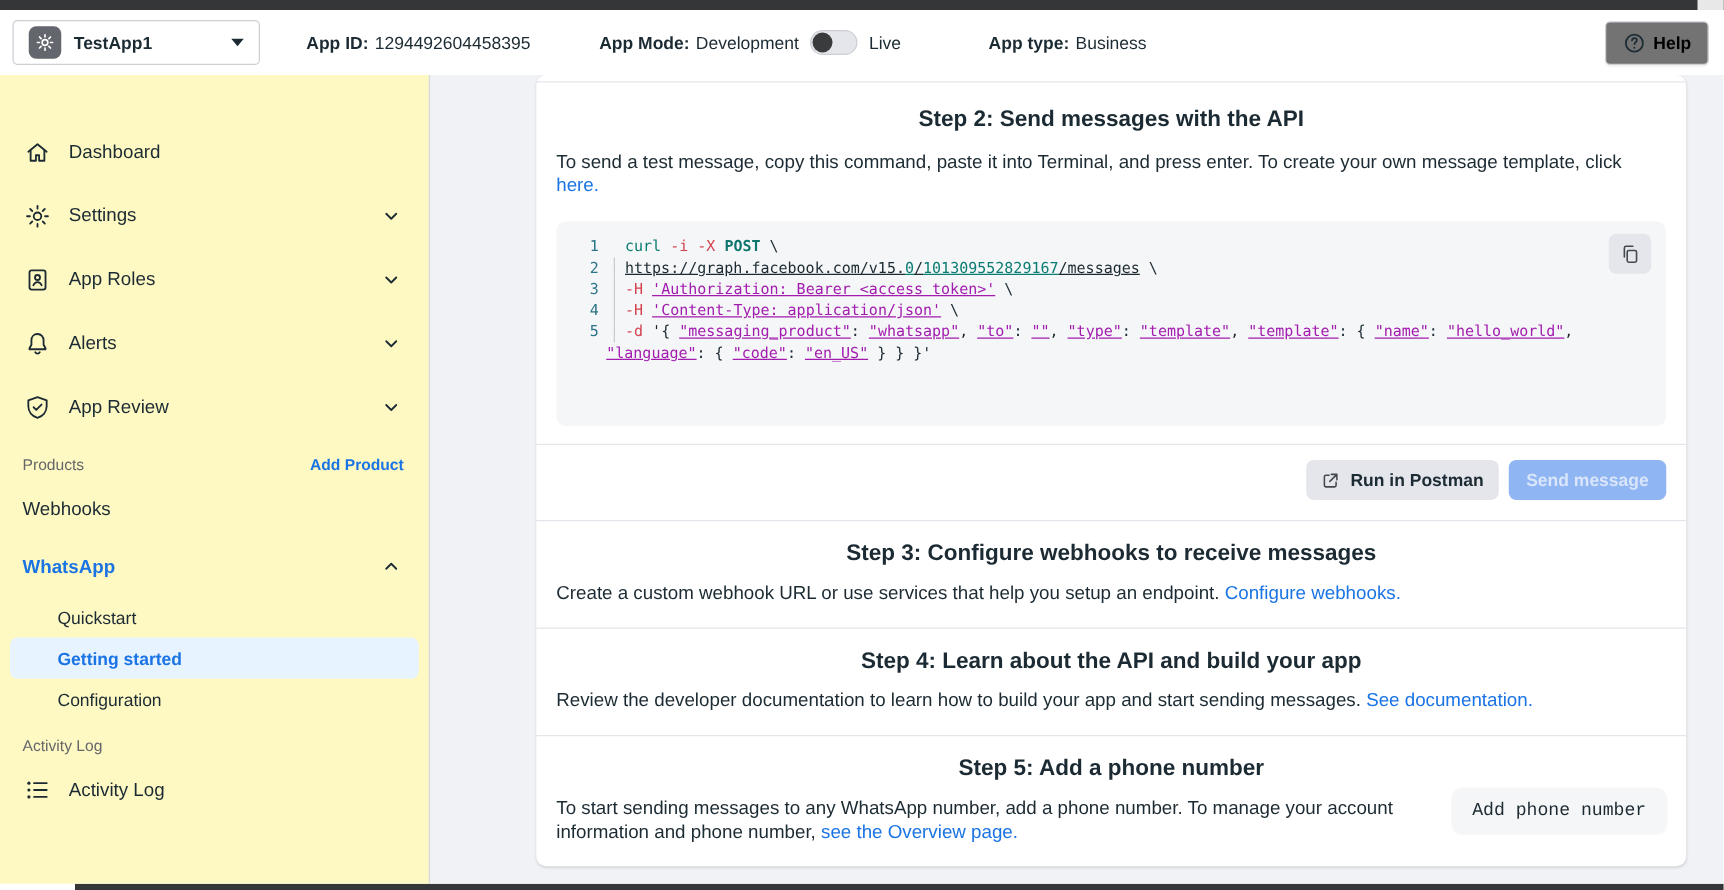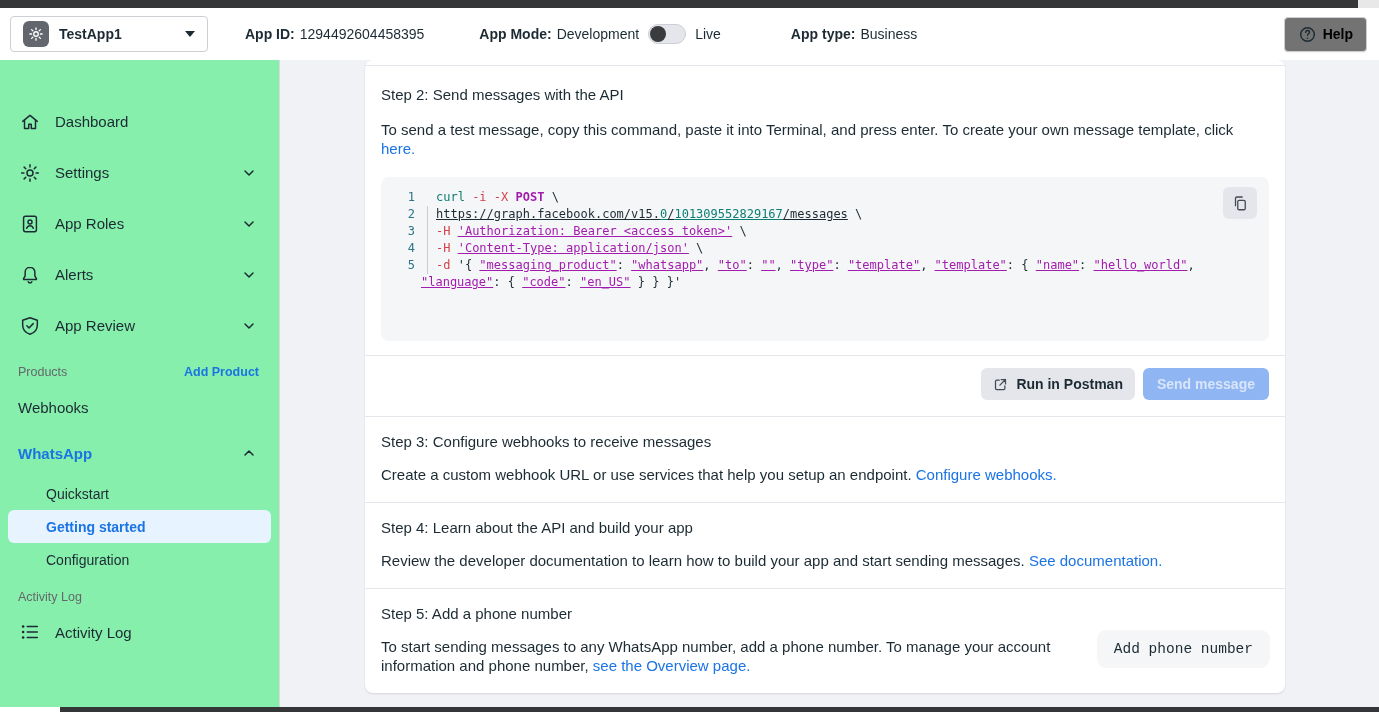--- a/index.html
+++ b/index.html
@@ -23,21 +23,21 @@
   .hdr-appid { margin-left:37px; }
   .hdr-mode { margin-left:55px; }
   .hdr-type { margin-left:70px; }
   .switch { width:38px; height:20px; background:#e4e6eb; border:1px solid #ccd0d5; border-radius:11px; position:relative; margin:0 9px; cursor:pointer; flex:none; }
   .switch .knob { position:absolute; left:1px; top:1px; width:16px; height:16px; border-radius:50%; background:#3a3b3c; }
   .help-btn { margin-left:auto; height:35px; background:#737373; border:1px solid #ccd0d5; border-radius:4px;
     display:flex; align-items:center; gap:6px; padding:0 13px; font-weight:700; font-size:14px; cursor:pointer; box-shadow:0 1px 1px rgba(0,0,0,.05); }
 
   
   .content { display:flex; height:647px; }
-  .sidebar { width:280px; flex:none; background:#86efac; border-right:1px solid #d8dade; padding-top:36px; }
+  .sidebar { width:344px; flex:none; background:#fef9c3; border-right:1px solid #d8dade; padding-top:36px; }
   main { flex:1; background:#f0f2f5; padding-left:85px; overflow:hidden; }
 
   
   .nav-item { height:51px; display:flex; align-items:center; gap:13px; padding:0 22px 0 18px; font-size:15px; cursor:pointer; }
   .nav-icon { width:24px; height:24px; display:flex; align-items:center; justify-content:center; flex:none; }
   .nav-chev { margin-left:auto; display:flex; }
   .products-row { margin-top:8px; height:26px; display:flex; align-items:center; justify-content:space-between; padding:0 20px 0 18px; }
   .products-label { font-size:12.5px; color:#65676b; }
   .add-product { font-size:12.5px; color:#1b74e4; font-weight:600; cursor:pointer; text-decoration:none; }
   .webhooks-item { margin-top:6px; height:32px; display:flex; align-items:center; padding:0 18px; font-size:15px; cursor:pointer; }
@@ -47,35 +47,35 @@
   .wa-child { height:33px; margin:0 8px; padding-left:38px; display:flex; align-items:center; font-size:14px; border-radius:6px; cursor:pointer; }
   .wa-child.active { background:#e7f3ff; color:#1b74e4; font-weight:700; }
   .al-label { margin-top:12px; height:18px; padding-left:18px; font-size:12.5px; color:#65676b; display:flex; align-items:center; }
   .al-item { margin-top:8px; height:36px; display:flex; align-items:center; gap:13px; padding:0 18px; font-size:15px; cursor:pointer; }
 
   
   .card { width:920px; background:#fff; border-radius:8px; box-shadow:0 1px 2px rgba(0,0,0,.12); }
   .remnant { height:6px; border-bottom:1px solid #e4e6eb; }
   .section { padding:20px 16px 14px 16px; }
   .section.bordered { border-top:1px solid #e4e6eb; padding:16px 16px 18px 16px; }
-  .sec-title { font-size:15px; font-weight:400; line-height:18px; }
+  .sec-title { font-size:18px; font-weight:700; line-height:18px;text-align:center; }
   .sec-text { margin-top:16px; font-size:15px; line-height:19px; }
   .section.bordered .sec-text { margin-top:14px; }
   .lnk { color:#1b74e4; text-decoration:none; cursor:pointer; }
 
   
   .code-block { position:relative; margin-top:19px; background:#f5f6f7; border-radius:8px; padding:12px 0 50px 14px; }
   .code-line { display:flex; font-family:"DejaVu Sans Mono","Liberation Mono",monospace; font-size:12px; line-height:17px; white-space:pre; }
   .gutter { width:20px; text-align:right; color:#2b7489; flex:none; }
   .code-text { margin-left:12px; padding-left:8px; border-left:1px solid transparent; }
   .code-text.guide { border-left-color:#c9ccd1; }
   .code-line.tail .code-text { margin-left:6px; padding-left:0; border-left:none; }
   .tk-cmd { color:#0b7d72; }
   .tk-flag { color:#d2434e; }
-  .tk-kw { color:#a21caf; font-weight:700;margin-top:41px; }
+  .tk-kw { color:#0f766e; font-weight:700;margin-top:41px; }
   .tk-plain { color:#1c2b33; }
   .tk-str { color:#a21caf;text-decoration:underline; }
   .tk-url { color:#1c2b33; text-decoration:underline; }
   .tk-urlnum { color:#0b7d72; text-decoration:underline; }
   .copy-btn { position:absolute; top:10px; right:12px; width:34px; height:32px; background:#e4e6eb; border:none; border-radius:6px;
     display:flex; align-items:center; justify-content:center; cursor:pointer; }
 
   
   .btn-row { border-top:1px solid #e4e6eb; padding:12px 16px 16px 16px; display:flex; justify-content:flex-end; gap:8px; }
   .btn-gray { height:32px; background:#e4e6eb; color:#1c2b33; border:none; border-radius:6px; padding:0 12px;

